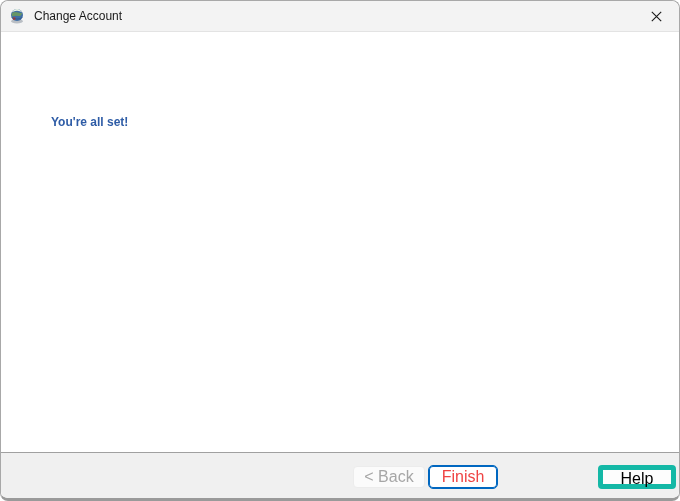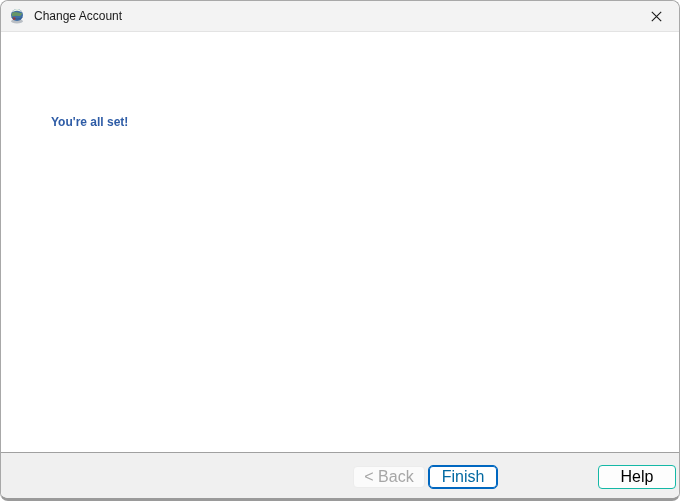--- a/index.html
+++ b/index.html
@@ -119,29 +119,29 @@
   }
   .btn-finish {
     left: 427px;
     top: 12px;
     width: 70px;
     height: 24px;
     background: #ffffff;
     border: 1px solid var(--finish-border);
     box-shadow: inset 0 0 0 1px var(--finish-border);
     border-radius: 5px;
-    color: #0369a1;
+    color: #ef4444;
   }
   .btn-help {
     left: 597px;
     top: 12px;
     width: 78px;
     height: 24px;
     background: #fdfdfd;
-    border: 1px solid #14b8a6;
+    border: 5px solid #14b8a6;
     border-radius: 4px;
     color: #000000;
   }
 </style>
 </head>
 <body>
 
 <div class="window">
 
   <div class="titlebar">

